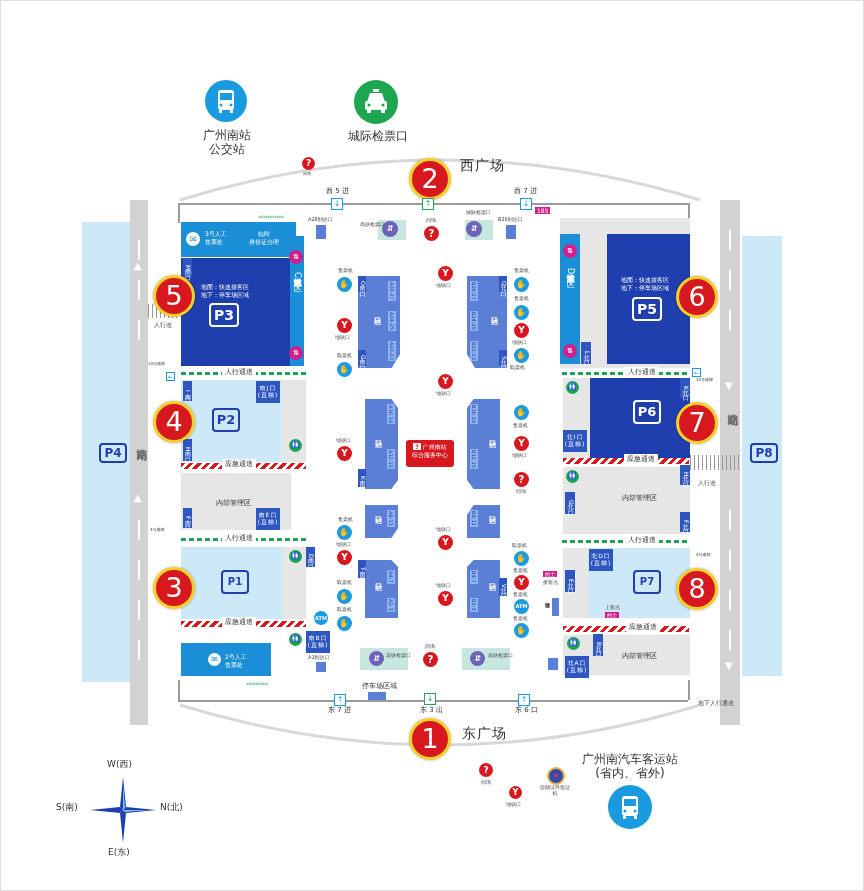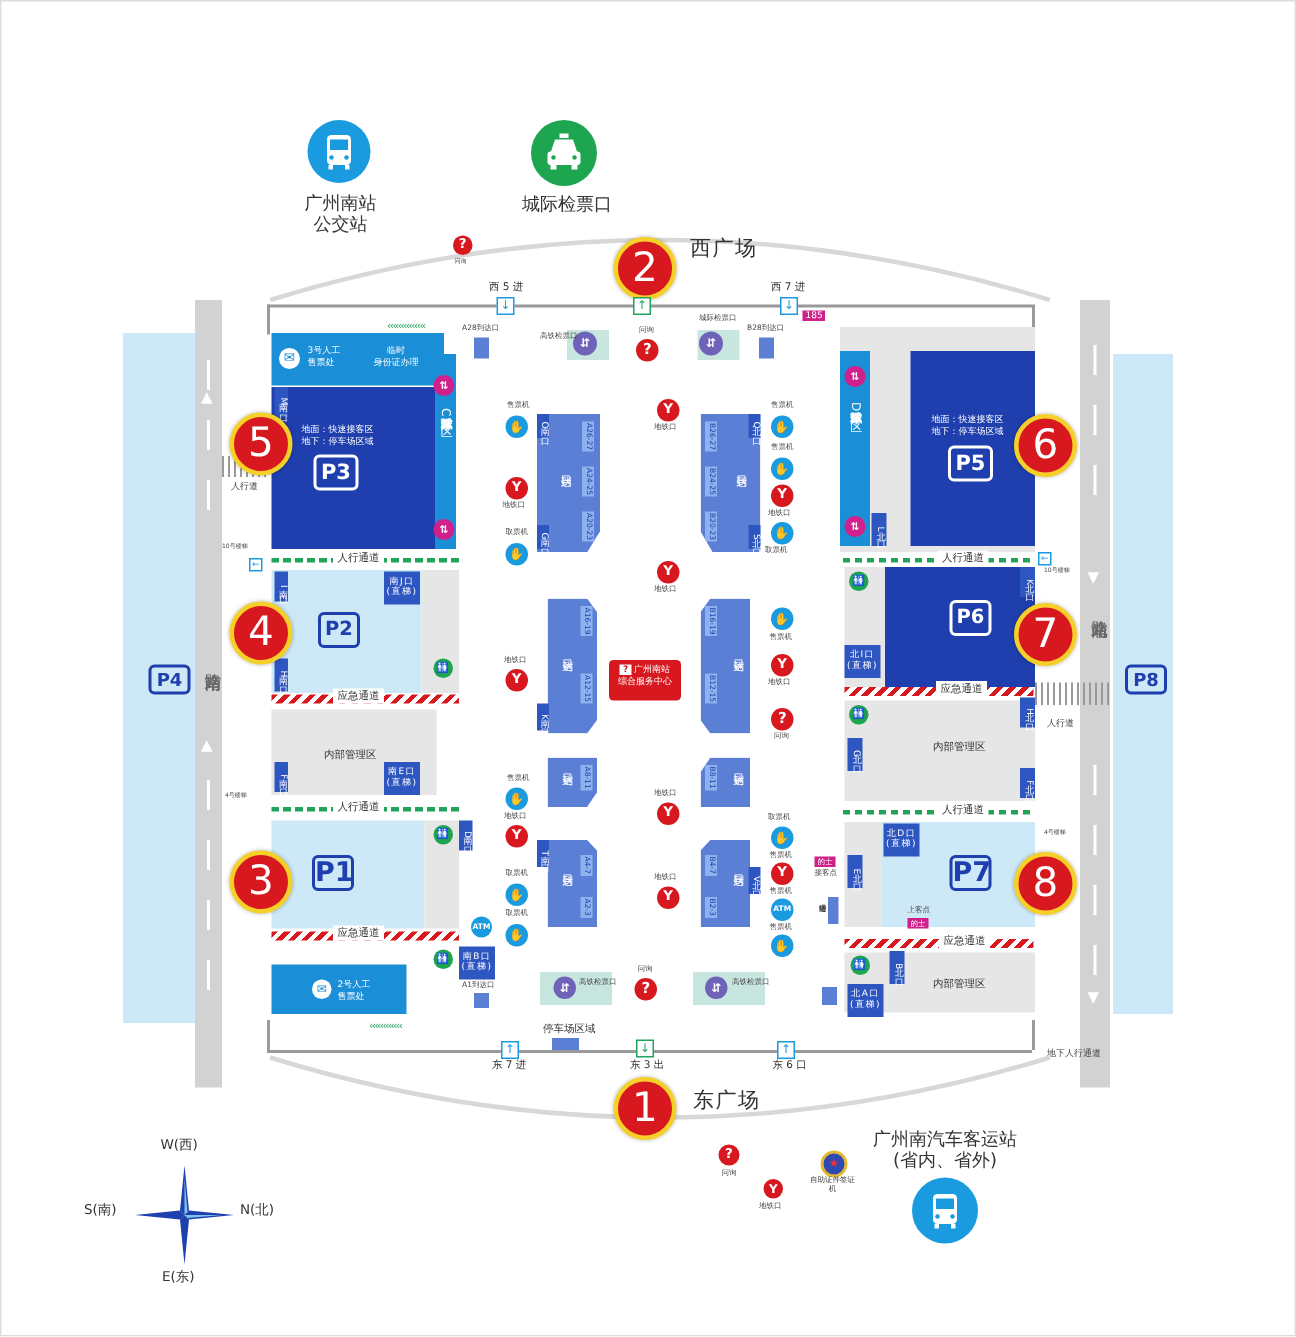--- a/index.html
+++ b/index.html
@@ -187,21 +187,21 @@
 <div class="lbl mid" style="left:216px;top:500px;font-size:7px;">内部管理区</div>
 <div class="gate" style="left:183px;top:508px;width:9px;height:20px;">南F口</div>
 <div class="gate h" style="left:256px;top:508px;width:22px;height:20px;">南E口(直梯)</div>
 
 <div class="walk" style="left:181px;top:538px;width:125px;"></div>
 <div class="walklbl" style="left:222px;top:533px;">人行通道</div>
 <div class="lbl" style="left:150px;top:528px;font-size:4px;">4号楼梯</div>
 
 <div class="abs lightblue" style="left:181px;top:547px;width:102px;height:72px;"></div>
 <div class="abs grayblk" style="left:283px;top:547px;width:23px;height:72px;"></div>
-<div class="pbox dark" style="left:208px;top:570px;width:24px;height:20px;font-size:18px;line-height:20px;"><span>P1</span></div>
+<div class="pbox dark" style="left:221px;top:570px;width:24px;height:20px;font-size:10px;line-height:20px;"><span>P1</span></div>
 <div class="circ green" style="left:289px;top:550px;width:13px;height:13px;font-size:7px;line-height:13px;">🚻</div>
 <div class="gate" style="left:306px;top:547px;width:9px;height:20px;">南D口</div>
 <div class="exitnum" style="left:153px;top:567px;">3</div>
 
 <div class="emerg" style="left:181px;top:621px;width:125px;"></div>
 <div class="walklbl" style="left:222px;top:617px;">应急通道</div>
 <div class="abs blue2" style="left:181px;top:643px;width:90px;height:33px;">
   <div class="circ" style="left:27px;top:10px;width:13px;height:13px;background:#fff;color:#1a8fd8;font-size:8px;line-height:13px;">✉</div>
   <div class="lbl" style="left:44px;top:10px;color:#fff;font-size:6px;line-height:8px;">
       <div>2号人工</div>
@@ -392,21 +392,21 @@
 <div class="gate" style="left:565px;top:492px;width:10px;height:22px;">北G口</div>
 <div class="gate" style="left:680px;top:512px;width:10px;height:20px;">北F口</div>
 
 <div class="walk" style="left:562px;top:540px;width:126px;"></div>
 <div class="walklbl" style="left:625px;top:535px;">人行通道</div>
 <div class="lbl" style="left:696px;top:553px;font-size:4px;">4号楼梯</div>
 
 <div class="abs grayblk" style="left:563px;top:548px;width:25px;height:70px;"></div>
 <div class="abs lightblue" style="left:588px;top:548px;width:102px;height:70px;"></div>
 <div class="gate h" style="left:589px;top:549px;width:22px;height:20px;">北D口(直梯)</div>
-<div class="pbox dark" style="left:633px;top:570px;width:24px;height:20px;font-size:18px;line-height:20px;"><span>P7</span></div>
+<div class="pbox dark" style="left:633px;top:570px;width:24px;height:20px;font-size:10px;line-height:20px;"><span>P7</span></div>
 <div class="gate" style="left:565px;top:570px;width:10px;height:22px;">北E口</div>
 <div class="mag-tag" style="left:543px;top:571px;">的士</div>
 <div class="lbl" style="left:543px;top:580px;">接客点</div>
 <div class="lbl" style="left:605px;top:605px;">上客点</div>
 <div class="mag-tag" style="left:605px;top:612px;">的士</div>
 <div class="lbl" style="left:544px;top:598px;writing-mode:vertical-rl;">中转通道</div>
 <div class="tile" style="left:552px;top:598px;width:7px;height:18px;"></div>
 <div class="exitnum" style="left:676px;top:568px;">8</div>
 
 <div class="emerg" style="left:563px;top:626px;width:126px;"></div>

